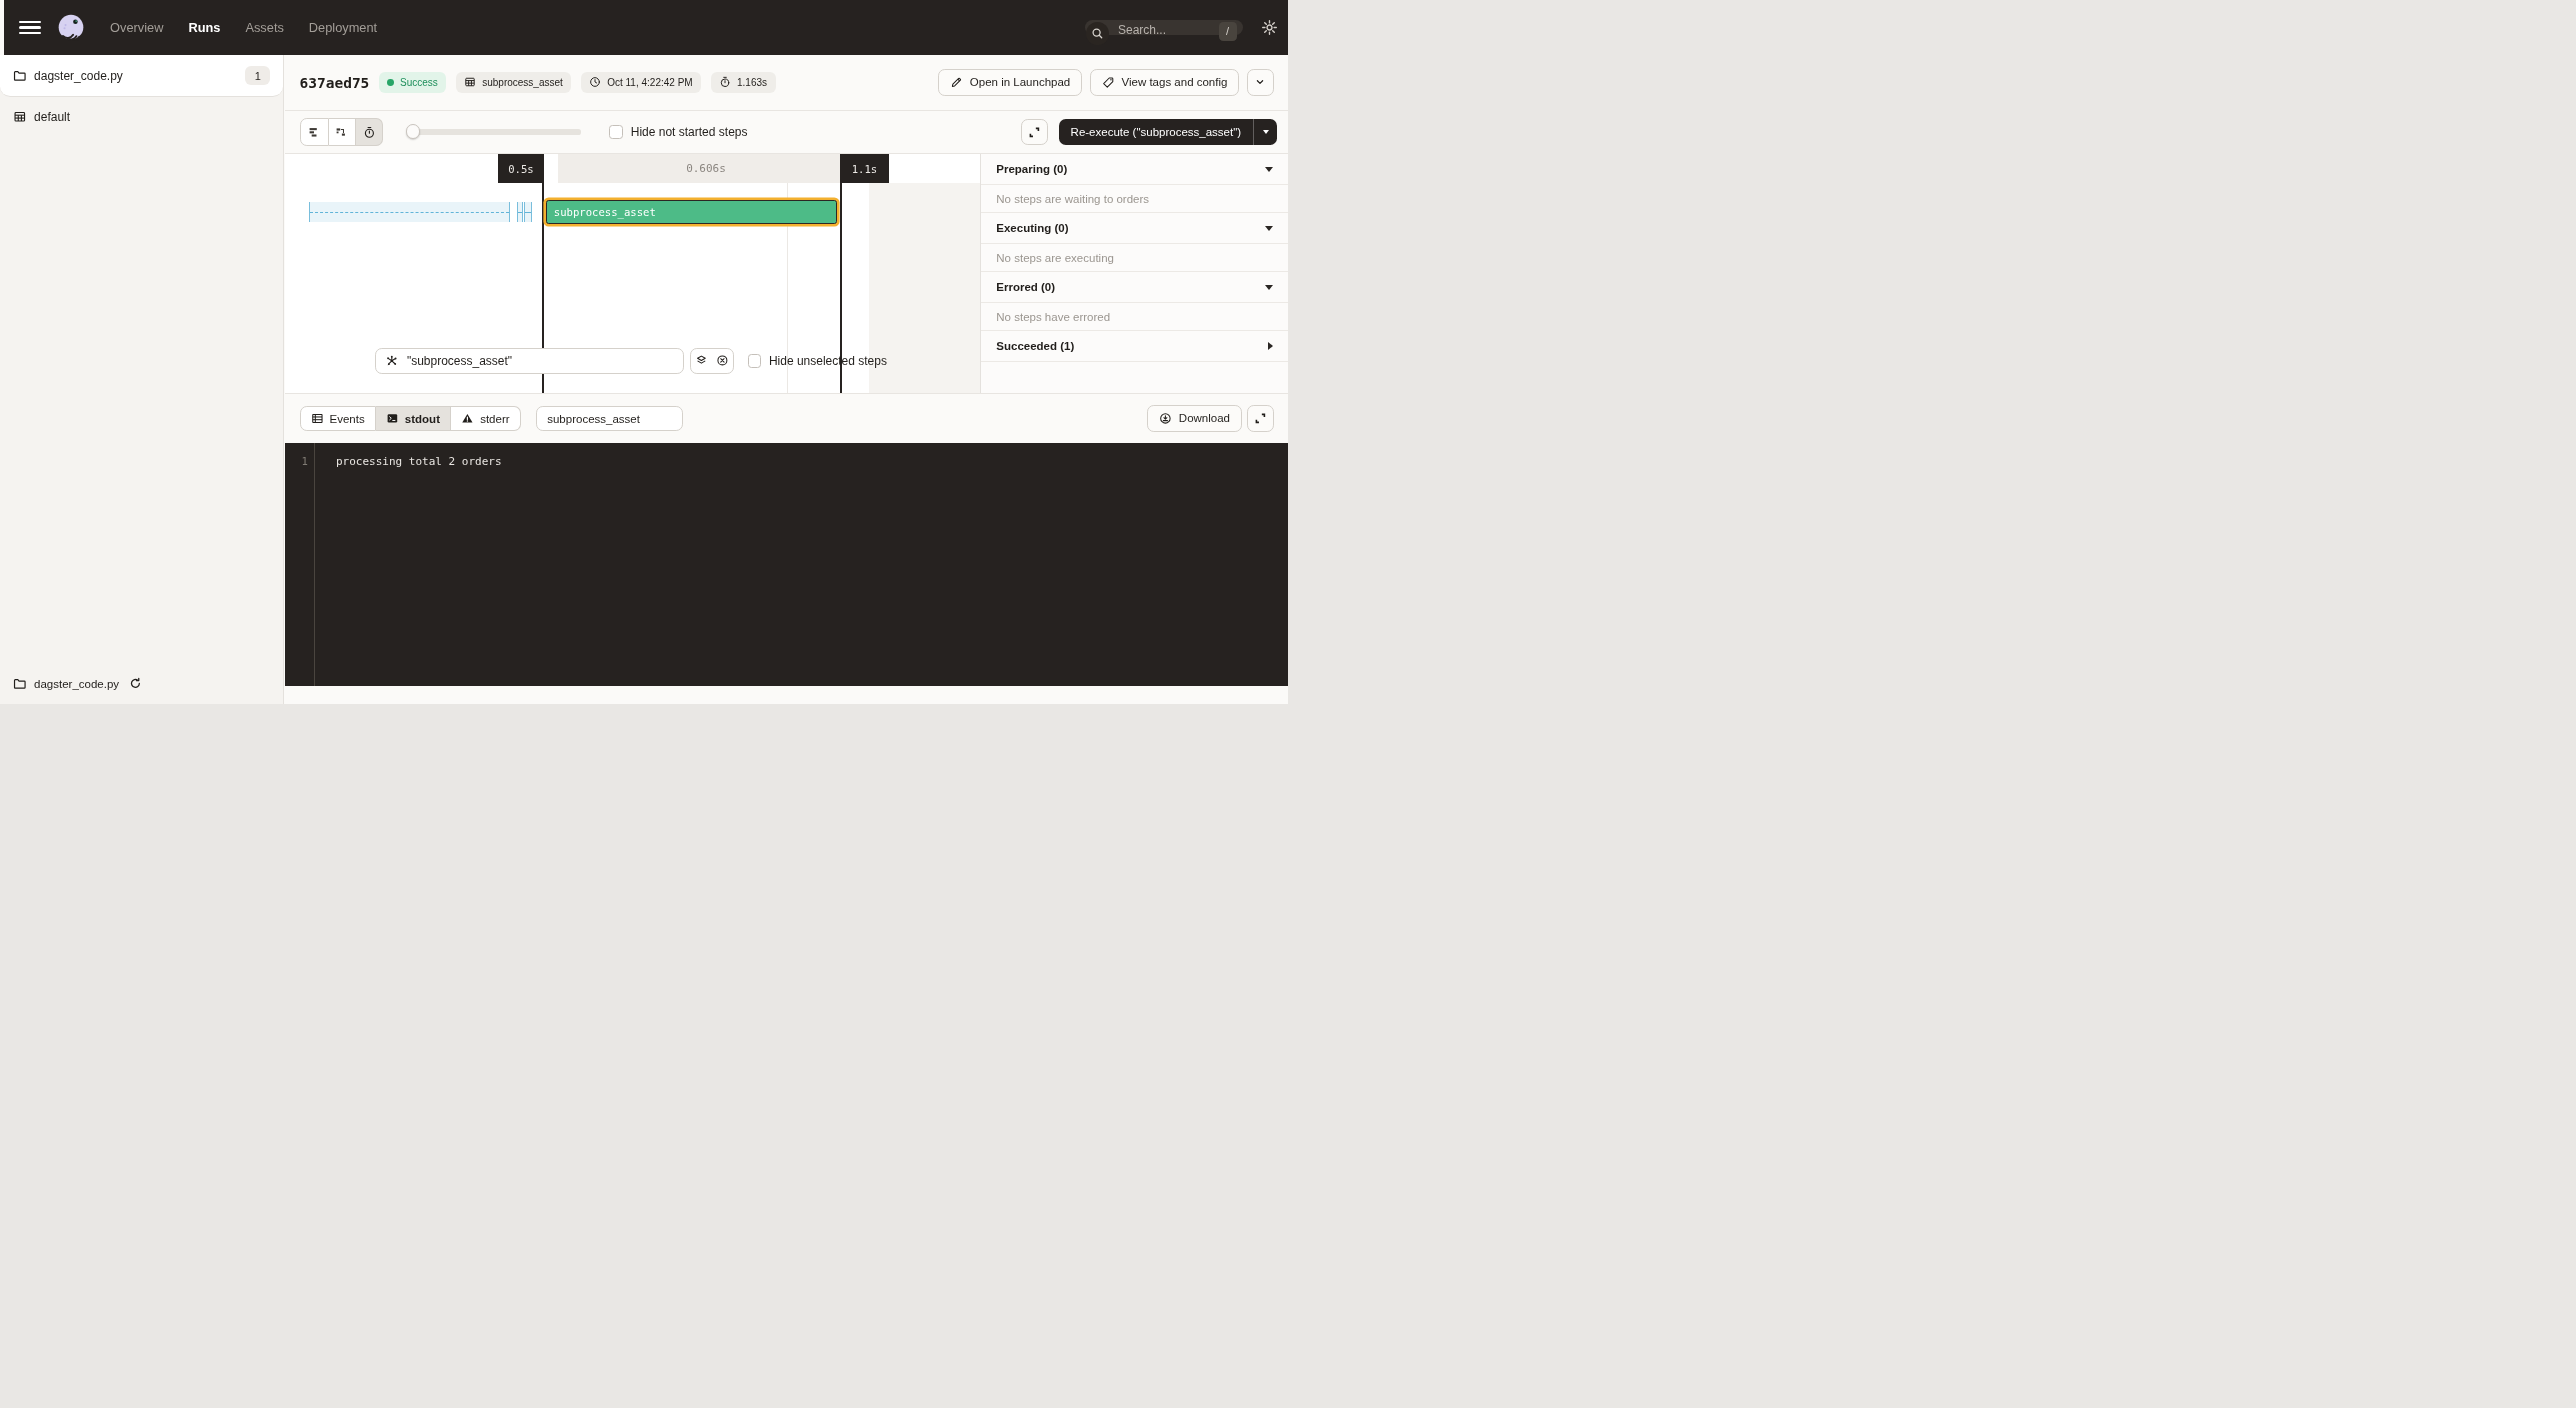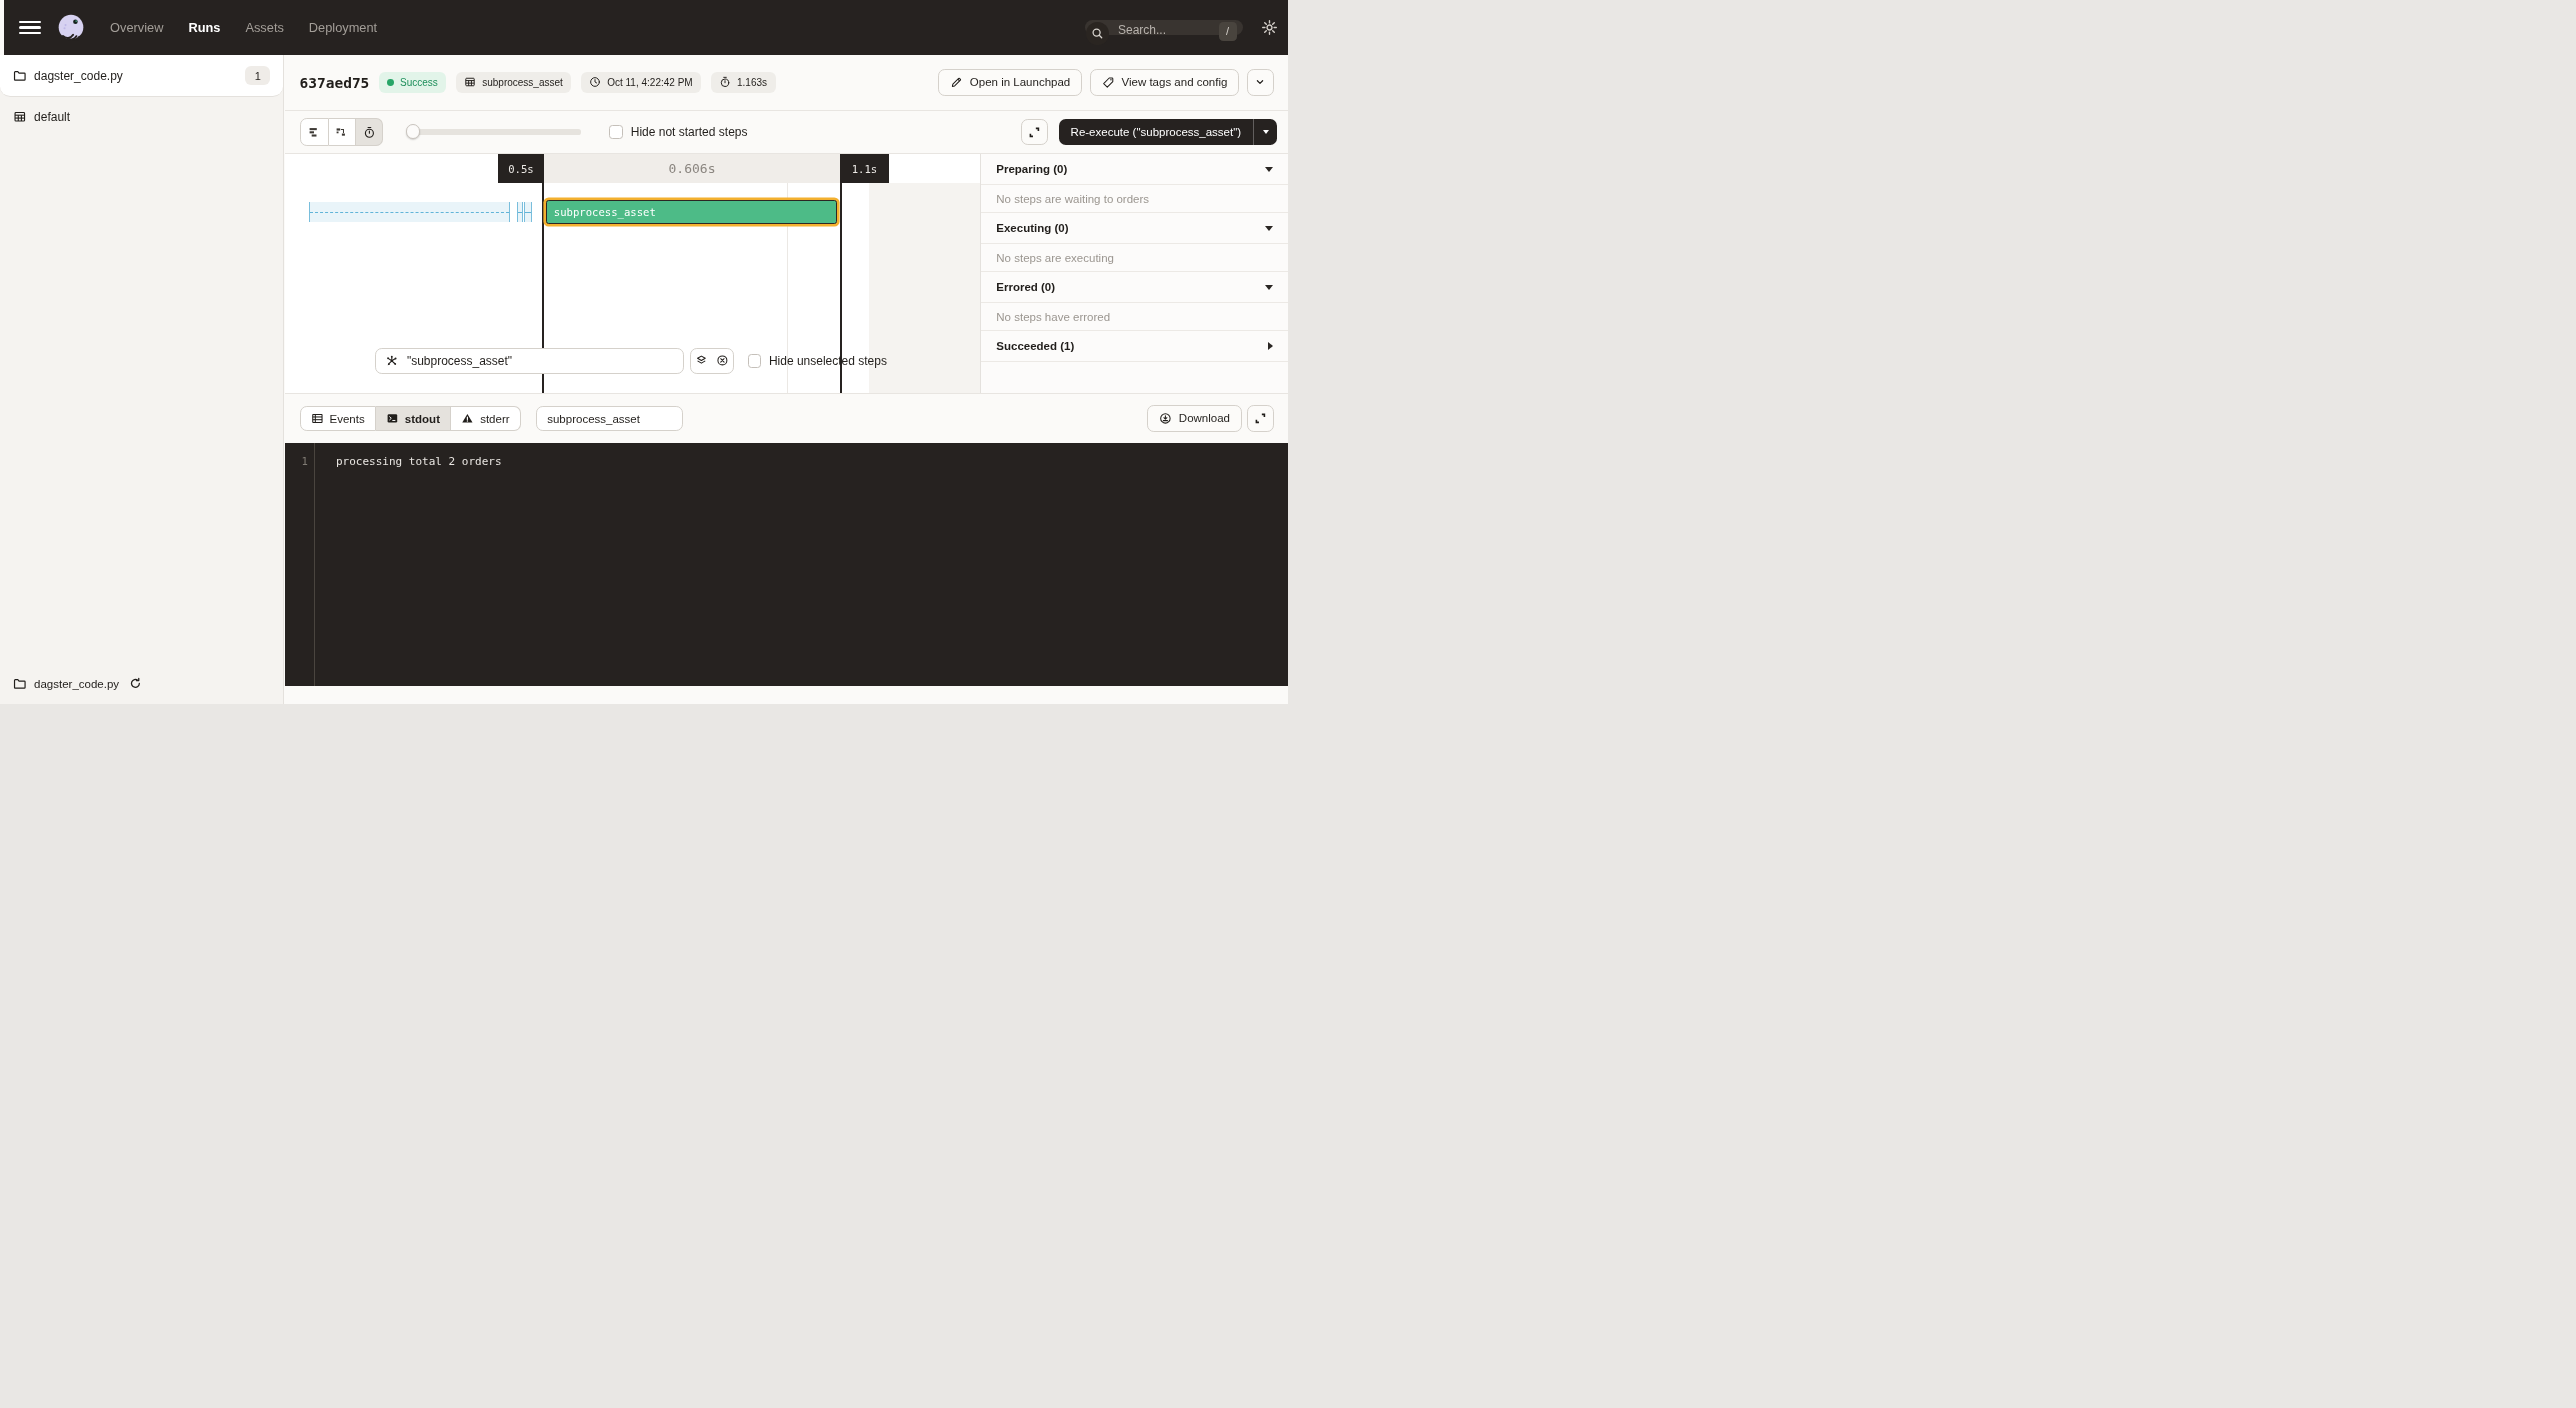--- a/index.html
+++ b/index.html
@@ -71,22 +71,22 @@
   .gantt-toolbar .spacer{flex:1;}
   .reexec{display:flex;height:26.4px;background:#262220;border-radius:6.8px;color:#FFFFFF;cursor:pointer;margin-left:11px;}
   .reexec-label{display:flex;align-items:center;padding:0 12px;font-size:11.5px;}
   .reexec-divider{width:0.9px;background:rgba(255,255,255,.28);margin:0;}
   .reexec-caret{width:23px;display:flex;align-items:center;justify-content:center;}
   .tri-down-sm{width:0;height:0;border-left:3.8px solid transparent;border-right:3.8px solid transparent;border-top:4.7px solid #FFFFFF;}
 
   
   .gantt-wrap{height:239px;border-bottom:0.9px solid #E8E5E1;display:flex;box-sizing:content-box;}
   .gantt-view{position:relative;width:695px;background:#FFFFFF;overflow:hidden;}
-  .ruler-strip{position:absolute;left:259px;top:0;width:296px;height:29px;background:#F0EDE9;
-               display:flex;align-items:center;justify-content:center;font-size:13px;color:#8B8680;}
+  .ruler-strip{position:absolute;left:273px;top:0;width:296px;height:29px;background:#F0EDE9;
+               display:flex;align-items:center;justify-content:center;font-size:11px;color:#8B8680;}
   .ruler-block{position:absolute;top:0;height:29px;background:#262220;color:#ECE9E5;font-size:10.6px;
                display:flex;align-items:center;justify-content:center;}
   .ruler-block.start{left:213px;width:46px;}
   .ruler-block.end{left:555px;width:49px;}
   .vline{position:absolute;top:29px;bottom:0;width:1.7px;background:#262220;z-index:1;}
   .vline.start{left:257px;}
   .vline.end{left:555px;}
   .gridline{position:absolute;left:502px;top:29px;bottom:0;width:0.9px;background:#EBE8E4;}
   .after-shade{position:absolute;left:584px;right:0;top:29px;bottom:0;background:#F5F3F0;}
   .wait-bar{position:absolute;top:48px;height:19.6px;background:#E9F4F9;border-left:1.7px solid #79BEDC;border-right:1.7px solid #79BEDC;box-sizing:border-box;}

